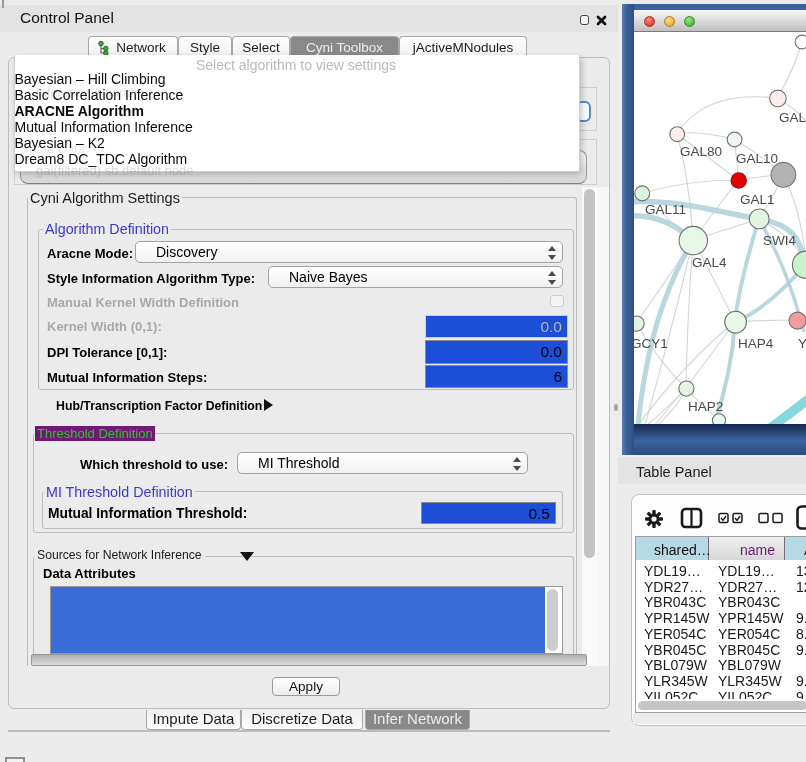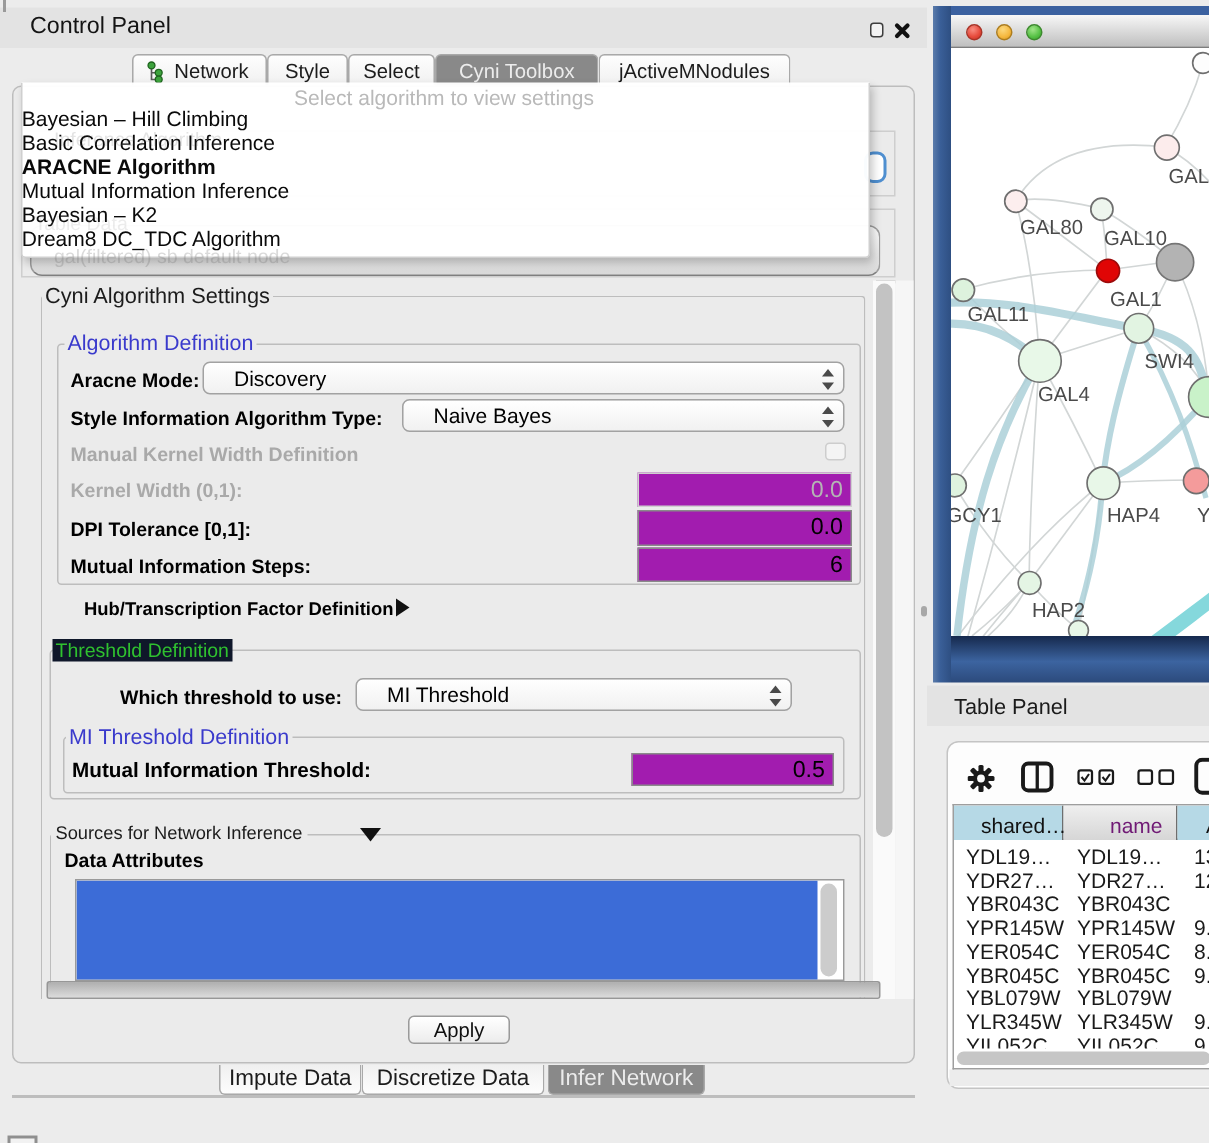--- a/index.html
+++ b/index.html
@@ -87,21 +87,21 @@
   <div class="abs lbl" style="left:47px;top:345px;">DPI Tolerance [0,1]:</div>
   <div class="abs fld" style="left:425px;top:340px;width:143px;height:24px;border:1px solid #8a8a8a;color:#000;">0.0</div>
 
   <div class="abs lbl" style="left:47px;top:370px;">Mutual Information Steps:</div>
   <div class="abs fld" style="left:425px;top:365px;width:143px;height:23px;border:1px solid #8a8a8a;color:#000;">6</div>
 
   <div class="abs lbl" style="left:56px;top:399px;font-size:12.3px;">Hub/Transcription Factor Definition</div>
   <div class="abs" style="left:264px;top:399px;width:0;height:0;border-left:9px solid #111;border-top:6px solid transparent;border-bottom:6px solid transparent;"></div>
 
   <div class="abs" style="left:33px;top:433px;width:541px;height:100px;border:1px solid #bdbdbd;border-radius:3px;"></div>
-  <div class="abs" style="left:35px;top:426px;background:#0f172a;padding:0 2px;font-size:13px;color:#2fc12f;">Threshold Definition</div>
+  <div class="abs" style="left:35px;top:426px;background:#701a75;padding:0 2px;font-size:13px;color:#2fc12f;">Threshold Definition</div>
 
   <div class="abs lbl" style="left:80px;top:457px;">Which threshold to use:</div>
   <div class="abs combo" style="left:237px;top:452px;width:291px;height:22px;">
       <span>MI Threshold</span>
       <i></i>
     </div>
 
   <div class="abs" style="left:42px;top:491px;width:521px;height:38px;border:1px solid #bdbdbd;border-radius:3px;"></div>
   <div class="abs" style="left:44px;top:484px;background:#ebebeb;padding:0 2px;font-size:14.3px;color:#3a3acc;">MI Threshold Definition</div>
 
@@ -122,21 +122,21 @@
   <div class="abs" style="left:31px;top:654px;width:556px;height:12px;background:linear-gradient(#b0b0b0,#dcdcdc);border:1px solid #979797;border-radius:2px;"></div>
 </div>
 <style>
   .combo { background:linear-gradient(#ffffff,#f1f1f1); border:1px solid #a2a2a2; border-radius:5px; }
   .combo span { position:absolute; left:20px; top:2px; font-size:14px; color:#000; }
   .combo i { position:absolute; right:6px; top:4px; width:9px; height:14px; }
   .combo i::before { content:""; position:absolute; left:0.5px; top:0; width:0; height:0;
      border-left:4px solid transparent; border-right:4px solid transparent; border-bottom:5px solid #4a4a4a; }
   .combo i::after { content:""; position:absolute; left:0.5px; bottom:0; width:0; height:0;
      border-left:4px solid transparent; border-right:4px solid transparent; border-top:5px solid #4a4a4a; }
-  .fld { background:#a21caf; font-size:15.5px; text-align:right; padding:2px 5px 0 0; }
+  .fld { background:#1d4ed8; font-size:15.5px; text-align:right; padding:2px 5px 0 0; }
 </style>
 
 <div class="abs" style="left:272px;top:677px;width:68px;height:19px;background:linear-gradient(#ffffff,#ececec);border:1px solid #9a9a9a;border-radius:4px;text-align:center;line-height:17px;font-size:13.5px;color:#111;">Apply</div>
 
 <div class="abs" style="left:8px;top:730px;width:602px;height:1.5px;background:#bdbdbd;"></div>
 <div class="abs" id="bottabs" style="left:146px;top:710px;height:20px;">
   <div class="abs tabub" style="left:0;width:95px;">Impute Data</div>
   <div class="abs tabub" style="left:95px;width:122px;">Discretize Data</div>
   <div class="abs tabselb" style="left:219px;width:105px;">Infer Network</div>
 </div>

